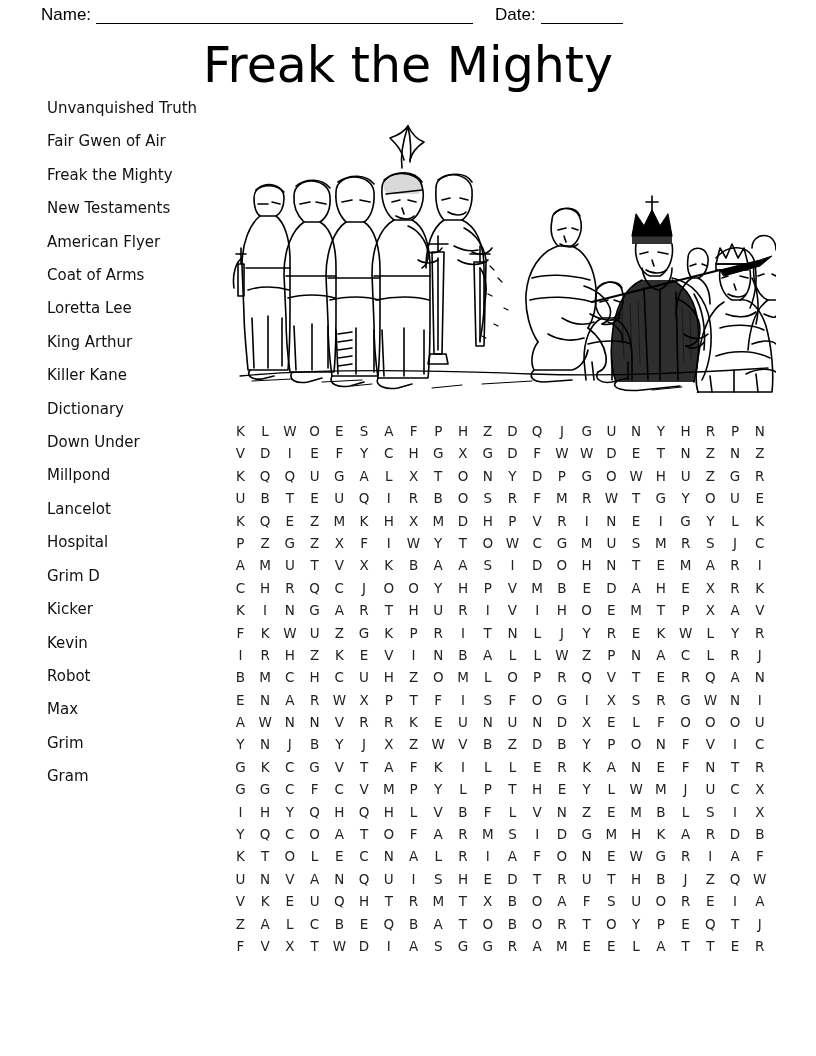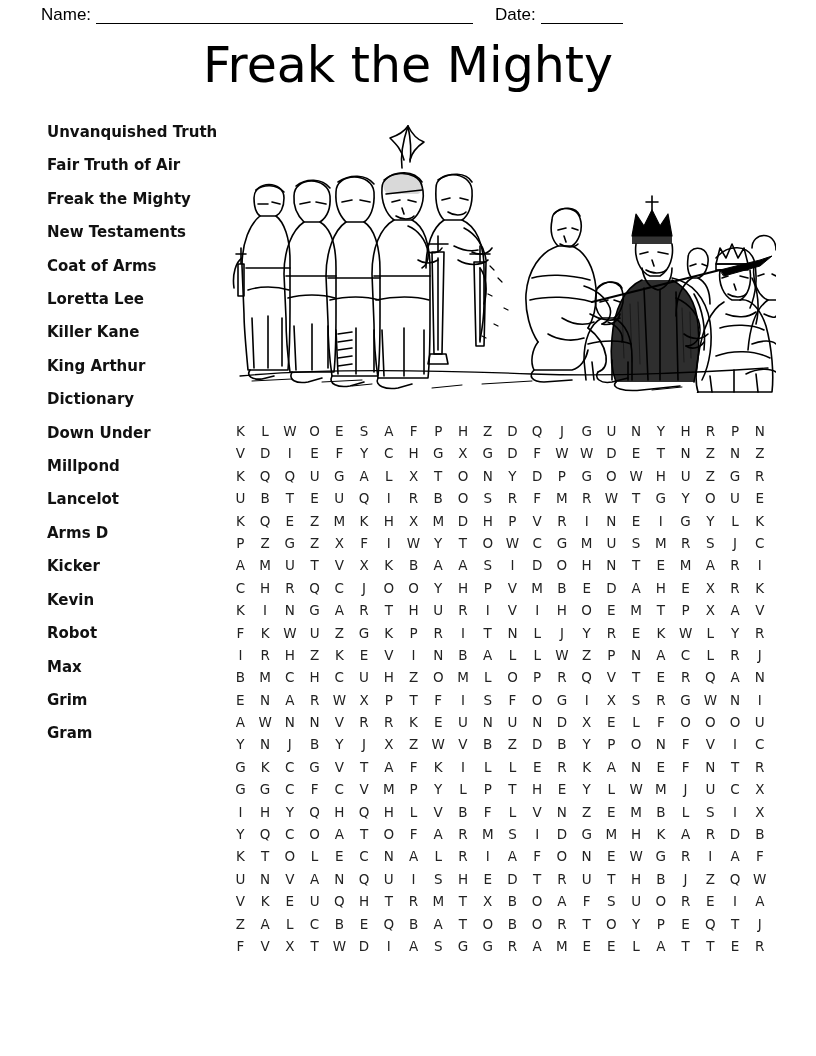--- a/index.html
+++ b/index.html
@@ -58,24 +58,23 @@
     font-weight: 400;
     font-size: 49px;
     letter-spacing: 0px;
     line-height: 60px;
     color: #000;
   }
 
   
   .word-list {
     position: absolute;
-    top: 116px;
+    top: 92px;
     left: 47px;
     width: 178px;
-    font-weight: bold;
   }
   .word-item {
     font-family: "DejaVu Sans", sans-serif;
     font-size: 15px;
     line-height: 33.4px;
     color: #111;
     white-space: nowrap;
   }
 
   
@@ -116,32 +115,34 @@
   <span class="hdr-name-label">Name:</span>
   <span class="hdr-rule name"></span>
   <span class="hdr-date-label">Date:</span>
   <span class="hdr-rule date"></span>
 </div>
 
 <div class="puzzle-title">Freak the Mighty</div>
 
 <div class="word-list">
   <div class="word-item">Unvanquished Truth</div>
-  <div class="word-item">Fair Truth of Air</div>
+  <div class="word-item">Fair Gwen of Air</div>
   <div class="word-item">Freak the Mighty</div>
   <div class="word-item">New Testaments</div>
+  <div class="word-item">American Flyer</div>
   <div class="word-item">Coat of Arms</div>
   <div class="word-item">Loretta Lee</div>
+  <div class="word-item">King Arthur</div>
   <div class="word-item">Killer Kane</div>
-  <div class="word-item">King Arthur</div>
   <div class="word-item">Dictionary</div>
   <div class="word-item">Down Under</div>
   <div class="word-item">Millpond</div>
   <div class="word-item">Lancelot</div>
-  <div class="word-item">Arms D</div>
+  <div class="word-item">Hospital</div>
+  <div class="word-item">Grim D</div>
   <div class="word-item">Kicker</div>
   <div class="word-item">Kevin</div>
   <div class="word-item">Robot</div>
   <div class="word-item">Max</div>
   <div class="word-item">Grim</div>
   <div class="word-item">Gram</div>
 </div>
 
 <div class="illustration">
 <svg viewBox="0 0 544 275" xmlns="http://www.w3.org/2000/svg" aria-hidden="true">

